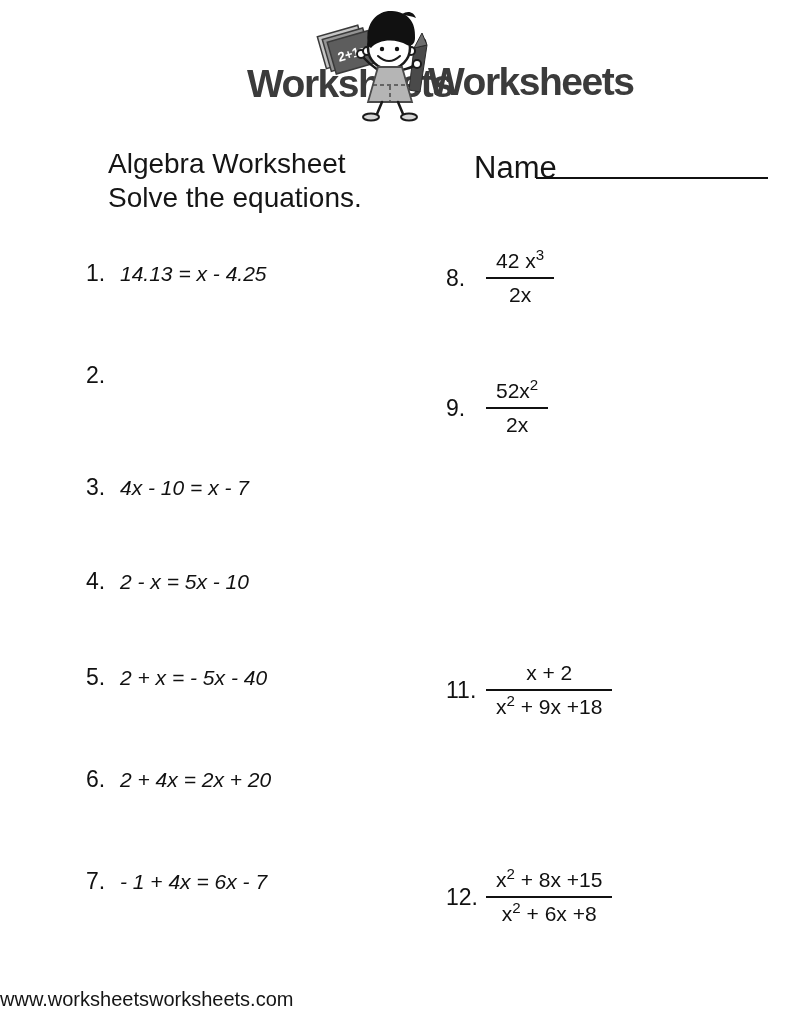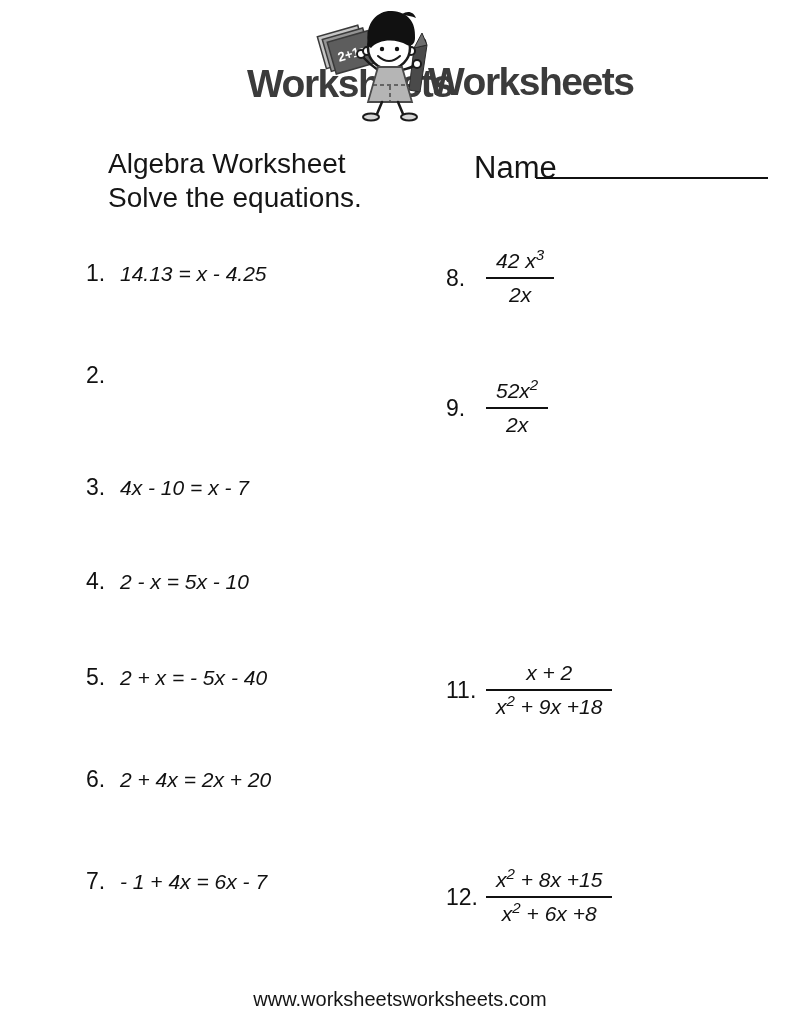--- a/index.html
+++ b/index.html
@@ -30,26 +30,26 @@
 
   
   .prob-left { position:absolute; left:86px; display:flex; align-items:baseline; }
   .pnum { font-size:23px; width:34px; color:#111; }
   .peq  { font-size:21px; color:#111; white-space:pre;font-style:italic; }
 
   
   .prob-right { position:absolute; left:446px; display:flex; align-items:center; }
   .prob-right .pnum { width:40px; }
   .fraction { display:flex; flex-direction:column; align-items:center; font-size:21px; color:#111; }
-  .fnum, .fden { padding:0 10px; white-space:pre; line-height:1.25;font-style:italic; }
+  .fnum, .fden { padding:0 10px; white-space:pre; line-height:1.25; }
   .fbar { align-self:stretch; height:2px; background:#111; margin:3px 0; }
   .fraction sup { font-size:0.72em; line-height:0; }
 
   
-  .footer { position:absolute; left:0; top:988px; width:800px; text-align:center; font-size:20px; color:#151515; }
+  .footer { position:absolute; left:0; top:988px; width:800px; font-size:20px; color:#151515; }
 </style>
 </head>
 <body>
 
 <div class="page">
 
   <div class="logo-text left">Worksheets</div>
 
   <svg class="logo-boy" viewBox="0 0 128 120" xmlns="http://www.w3.org/2000/svg">
 

